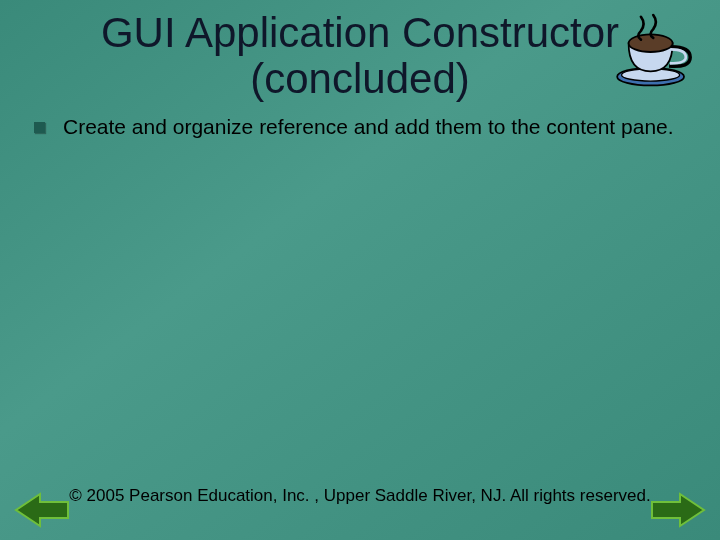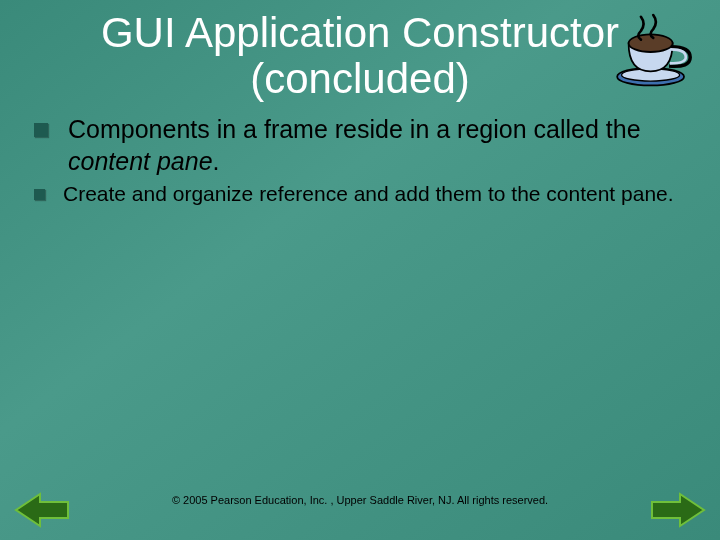--- a/index.html
+++ b/index.html
@@ -15,21 +15,21 @@
   }
   .title-area {
     position: relative;
     padding: 10px 24px 4px 24px;
   }
   .title {
     font-family: "Segoe UI", "Trebuchet MS", Verdana, sans-serif;
     font-size: 42px;
     line-height: 1.1;
     text-align: center;
-    color: #ffffff;
+    color: #0f172a;
     font-weight: 400;
     letter-spacing: 0px;
   }
   .cup {
     position: absolute;
     right: 20px;
     top: 8px;
     width: 90px;
     height: 88px;
   }
@@ -75,21 +75,21 @@
   }
   .bullet-row.small .bullet-text {
     font-size: 21px;
   }
   .footer {
     position: absolute;
     bottom: 34px;
     left: 0;
     right: 0;
     text-align: center;
-    font-size: 11px;
+    font-size: 17px;
     font-family: "Trebuchet MS", Arial, sans-serif;
     color: #000;
   }
   .nav-prev {
     position: absolute;
     left: 14px;
     bottom: 10px;
     width: 56px;
     height: 40px;
   }
@@ -115,26 +115,20 @@
       <path d="M68 44 Q90 44 90 56 Q90 68 66 66" fill="none" stroke="#000" stroke-width="4"></path>
       <path d="M68 47 Q85 47 85 56 Q85 63 67 63" fill="none" stroke="#c7d8ef" stroke-width="3"></path>
       <path d="M34 10 Q40 18 34 26 Q28 32 34 36" fill="none" stroke="#000" stroke-width="3" stroke-linecap="round"></path>
       <path d="M48 8 Q54 16 48 24 Q42 30 48 34" fill="none" stroke="#000" stroke-width="3" stroke-linecap="round"></path>
     </svg>
   </span>
 </div>
 
 <div class="content">
 
-  <div class="bullet-row">
-    <span class="bullet"></span>
-    <span class="bullet-text">
-      <span>Components in a frame reside in a region called the </span><span class="italic">content pane</span><span>.</span>
-    </span>
-  </div>
 
 
 
   <div class="bullet-row small">
     <span class="bullet"></span>
     <span class="bullet-text">Create and organize reference and add them to the content pane.</span>
   </div>
 
 </div>
 

